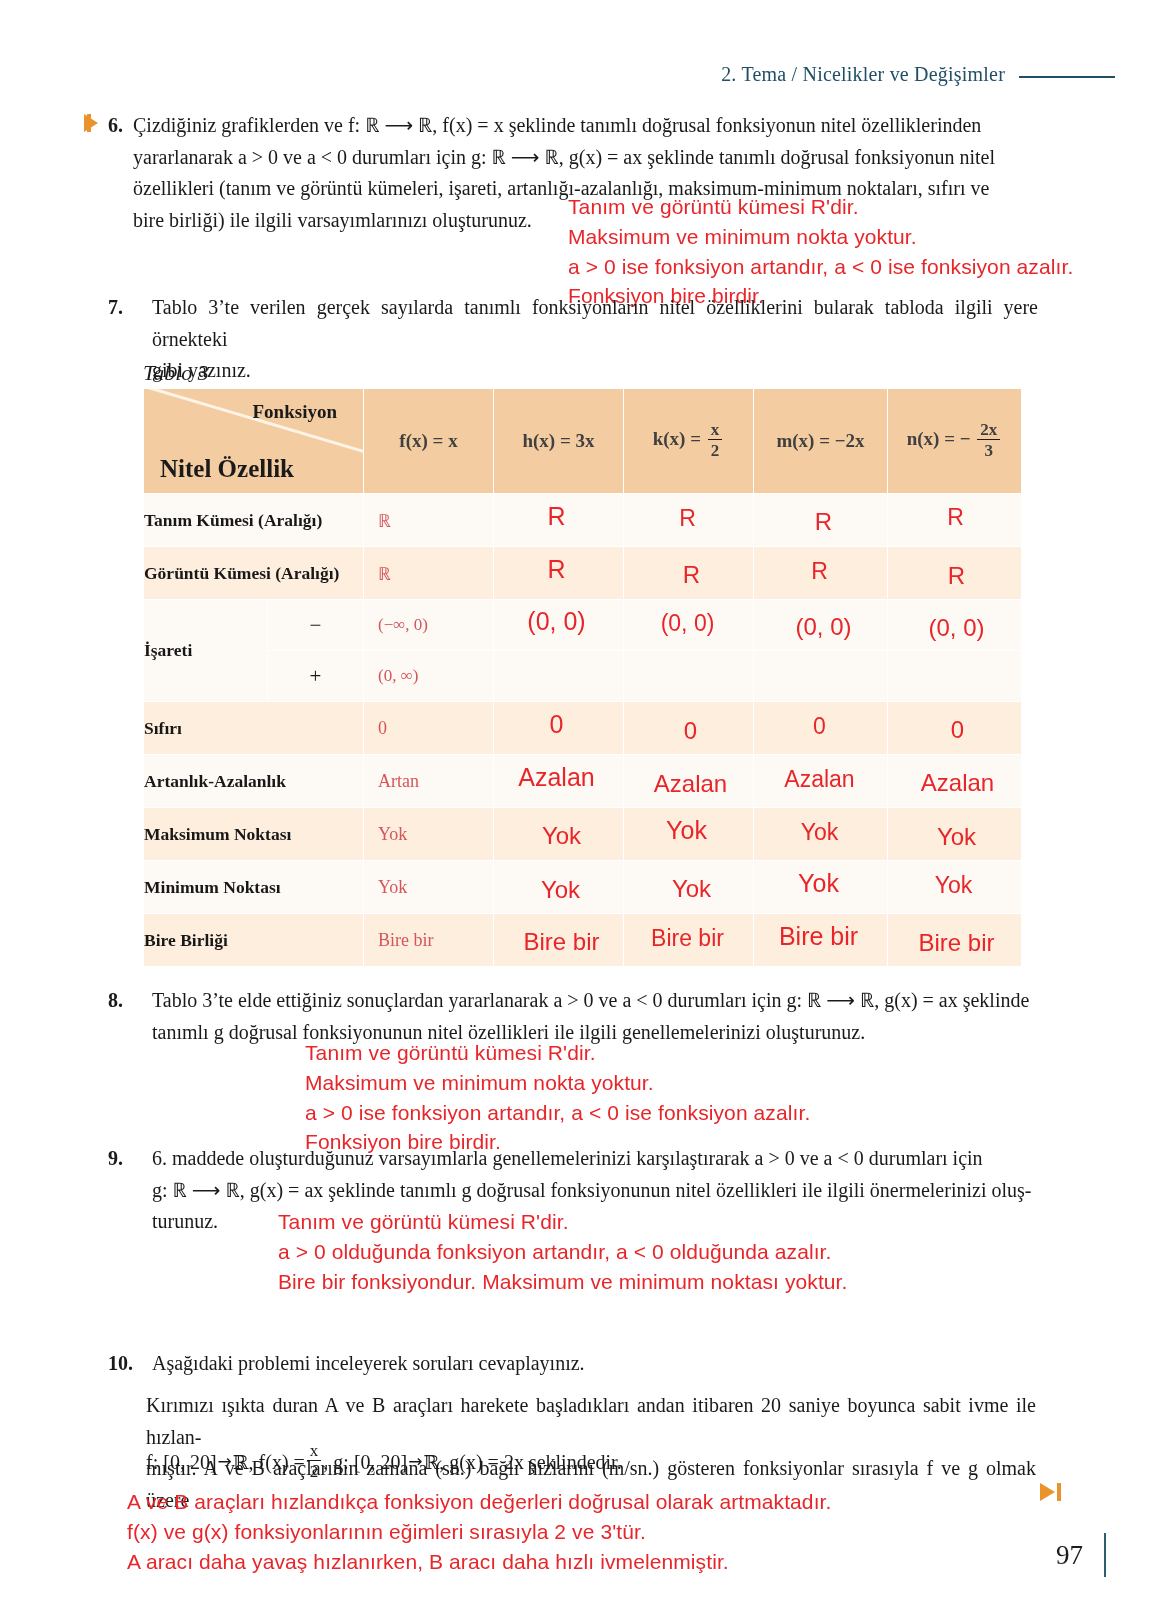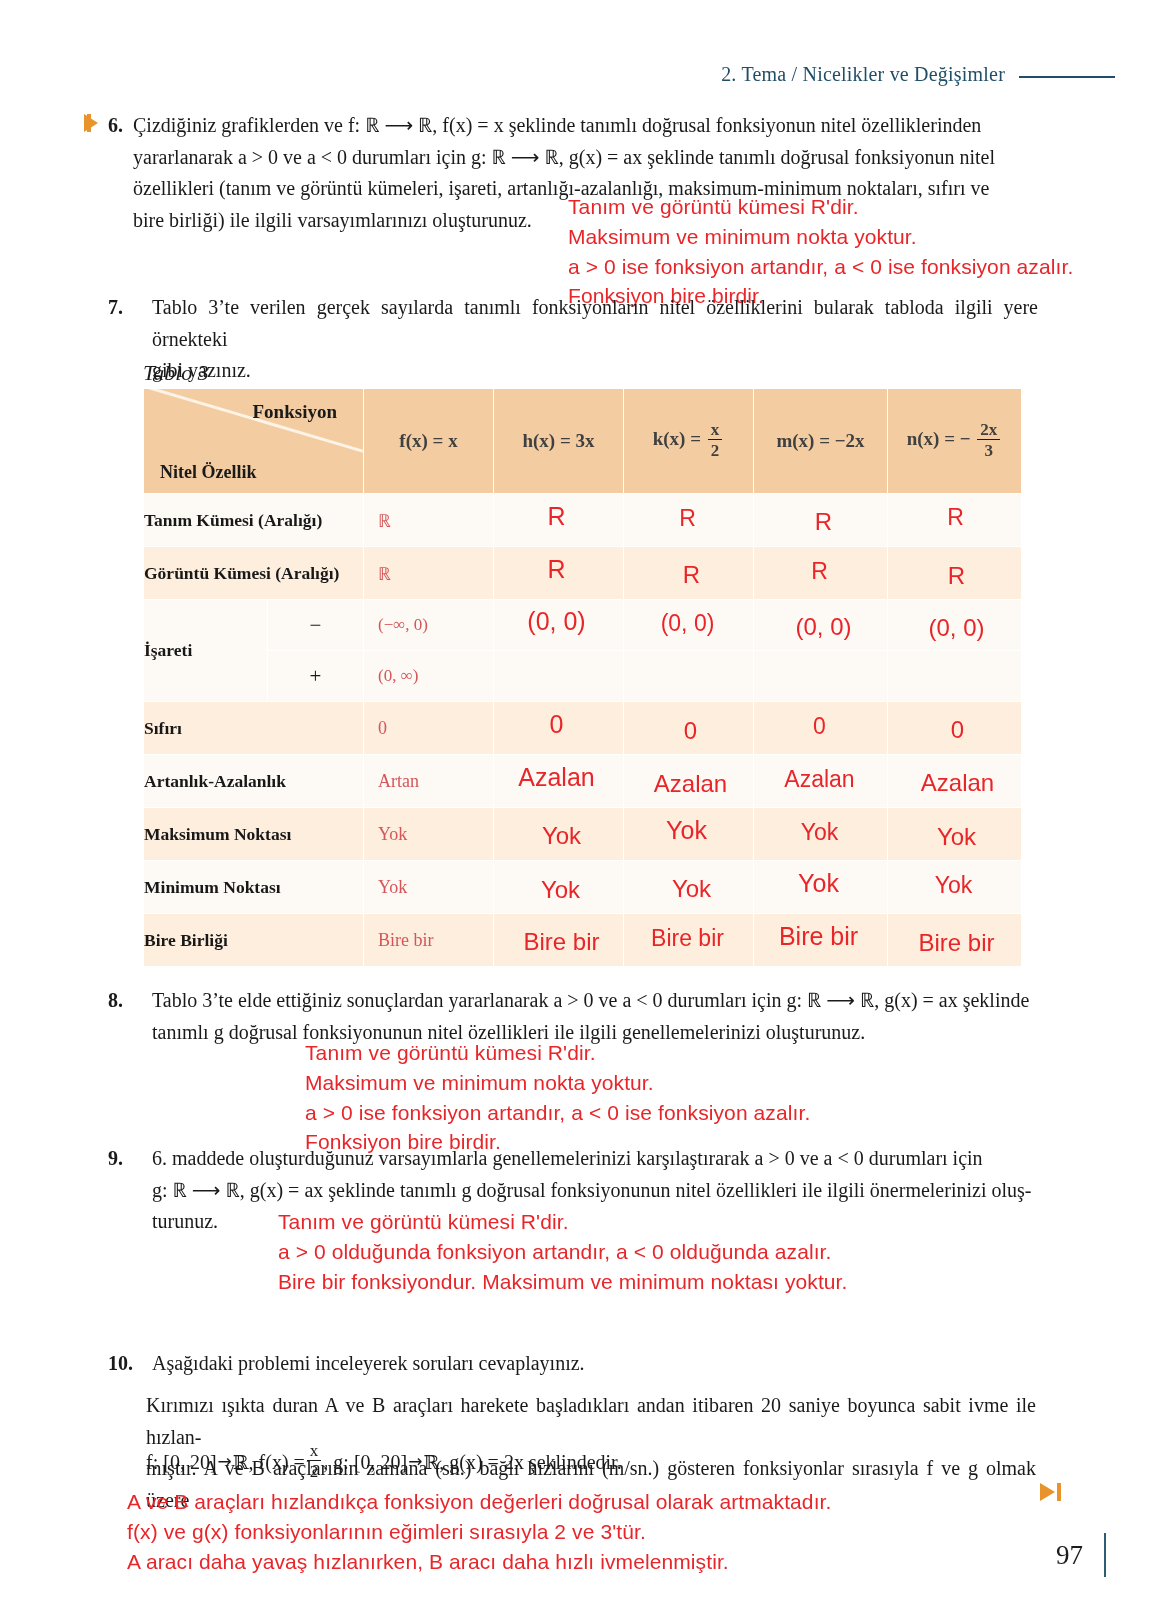--- a/index.html
+++ b/index.html
@@ -164,21 +164,21 @@
   .corner .t-fonk {
     position: absolute;
     top: 12px; right: 26px;
     font-weight: bold;
     font-size: 19px;
   }
   .corner .t-nitel {
     position: absolute;
     bottom: 10px; left: 16px;
     font-weight: bold;
-    font-size: 18px;
+    font-size: 25px;
   }
   .rowlabel {
     font-weight: bold;
     font-size: 17.5px;
     padding: 0 0 0 14px;
     text-align: left;
     color: #181818;
   }
   .sign-cell {
     text-align: center;

